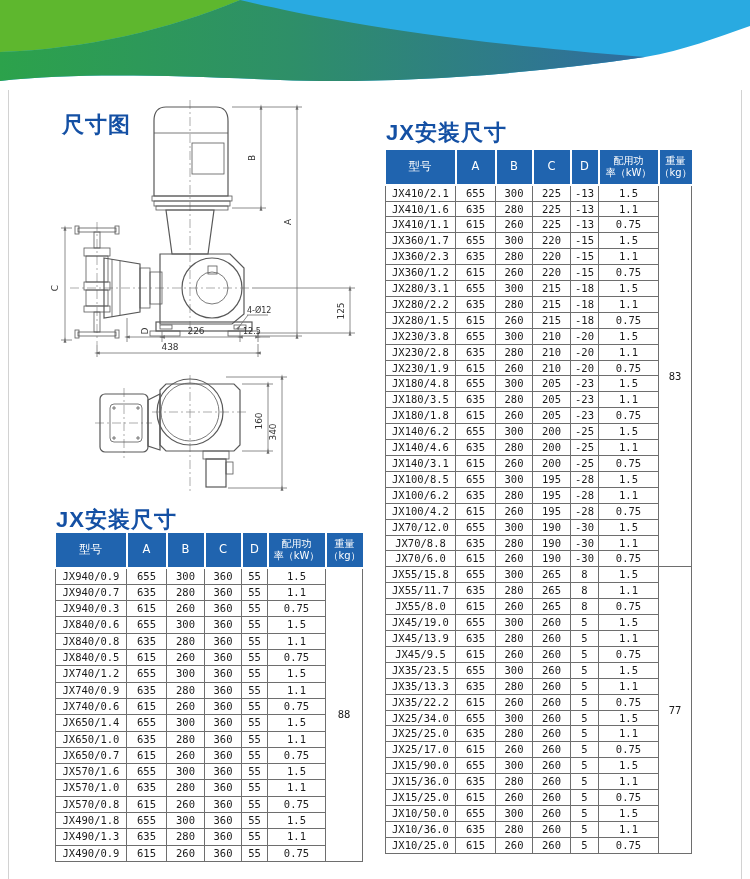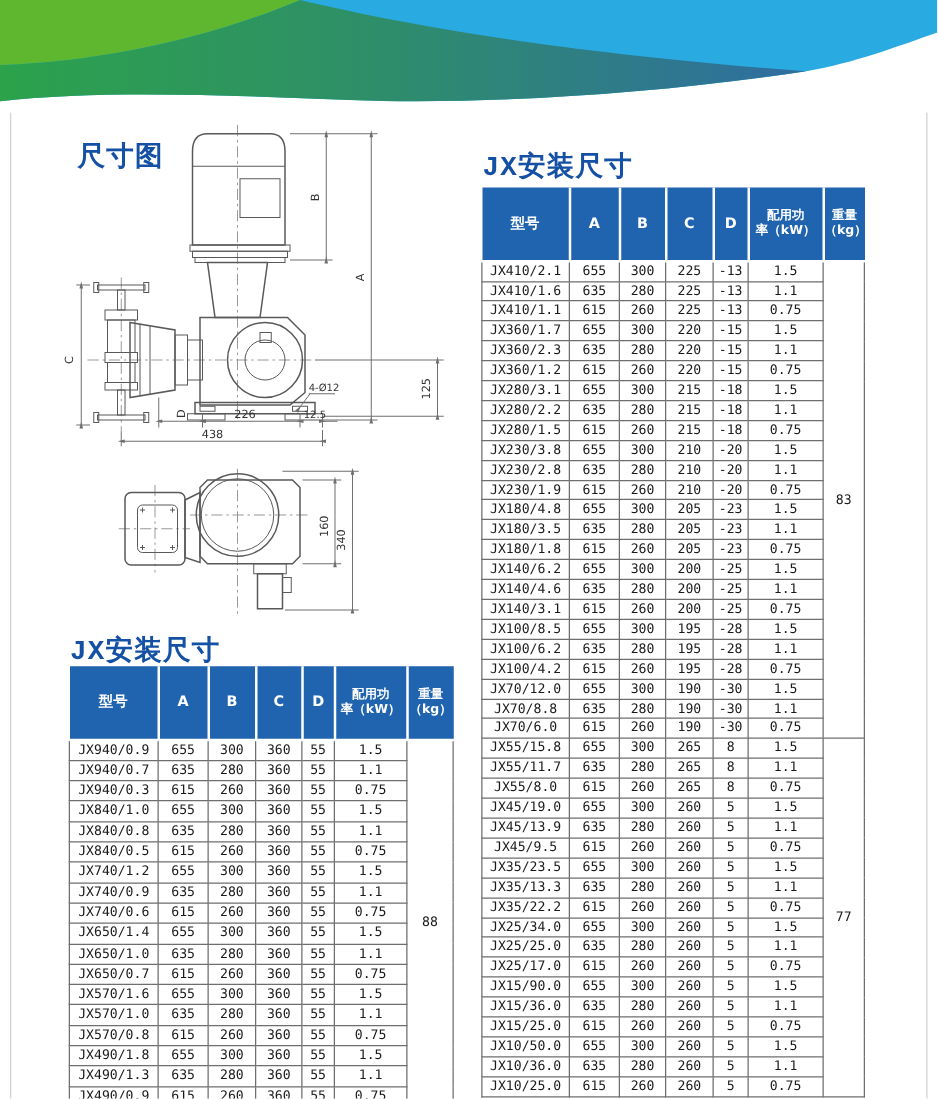--- a/index.html
+++ b/index.html
@@ -1,29 +1,29 @@
 <!DOCTYPE html>
 <html><head>
 <meta charset="utf-8">
 <style>
   html,body{margin:0;padding:0;background:#fff;}
   #page{position:relative;width:750px;height:879px;background:#fff;overflow:hidden;
         font-family:"Liberation Sans","DejaVu Sans",sans-serif;}
   .edge-line{position:absolute;top:90px;bottom:0;width:1px;background:#d2d2d2;}
   #banner{position:absolute;left:0;top:0;width:750px;height:95px;display:block;}
-  .sec-title{position:absolute;font-family:Liberation Mono, monospace;
+  .sec-title{position:absolute;font-family:Liberation Sans, sans-serif;
              font-weight:bold;font-size:22px;color:#1450a4;letter-spacing:1px;white-space:nowrap;}
   #diagram-svg{position:absolute;left:40px;top:95px;width:330px;height:405px;}
 
   .tbl-wrap{position:absolute;}
   table.dim-table{border-collapse:collapse;table-layout:fixed;
       font-family:"DejaVu Sans Mono","Liberation Mono",monospace;color:#1a1a1a;}
   table.dim-table th{background:#2064af;color:#fff;border:2px solid #fff;
-      font-family:"DejaVu Sans","Liberation Sans",sans-serif;font-weight:bold;
-      font-size:11.5px;line-height:1.18;padding:17px 0;}
+      font-family:"DejaVu Sans","Liberation Sans",sans-serif;font-weight:normal;
+      font-size:11.5px;line-height:1.18;padding:5px 0;}
   table.dim-table th.small{font-size:10px;}
   table.dim-table thead th:first-child{border-left:0;}
   table.dim-table thead th:last-child{border-right:0;}
   table.dim-table thead th{border-top:0;}
   table.dim-table td{border:1px solid #6e6e6e;text-align:center;padding:0;
       font-size:10.5px;white-space:nowrap;overflow:hidden;}
   #right-table td{height:14.9px;line-height:14.9px;}
   #left-table td{height:15.3px;line-height:15.3px;}
   text.dimlbl{fill:#333;font-family:"DejaVu Sans",sans-serif;font-size:9px;}
   text.dimsm{fill:#333;font-family:"DejaVu Sans",sans-serif;font-size:8px;}
@@ -589,21 +589,21 @@
           </tr>
           <tr>
             <td>JX940/0.3</td>
             <td>615</td>
             <td>260</td>
             <td>360</td>
             <td>55</td>
             <td>0.75</td>
           </tr>
           <tr>
-            <td>JX840/1.0</td>
+            <td>JX840/0.6</td>
             <td>655</td>
             <td>300</td>
             <td>360</td>
             <td>55</td>
             <td>1.5</td>
           </tr>
           <tr>
             <td>JX840/0.8</td>
             <td>635</td>
             <td>280</td>

